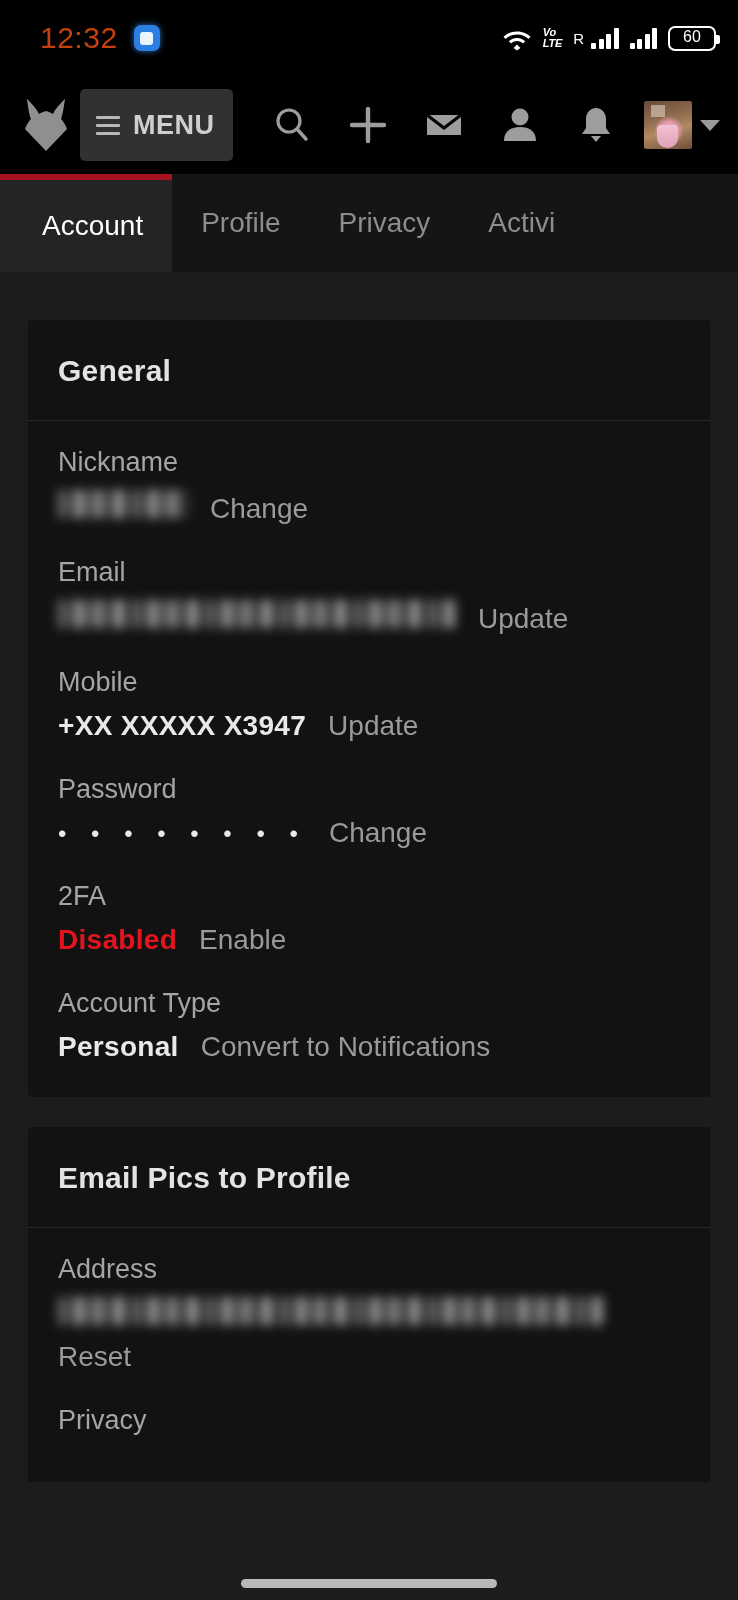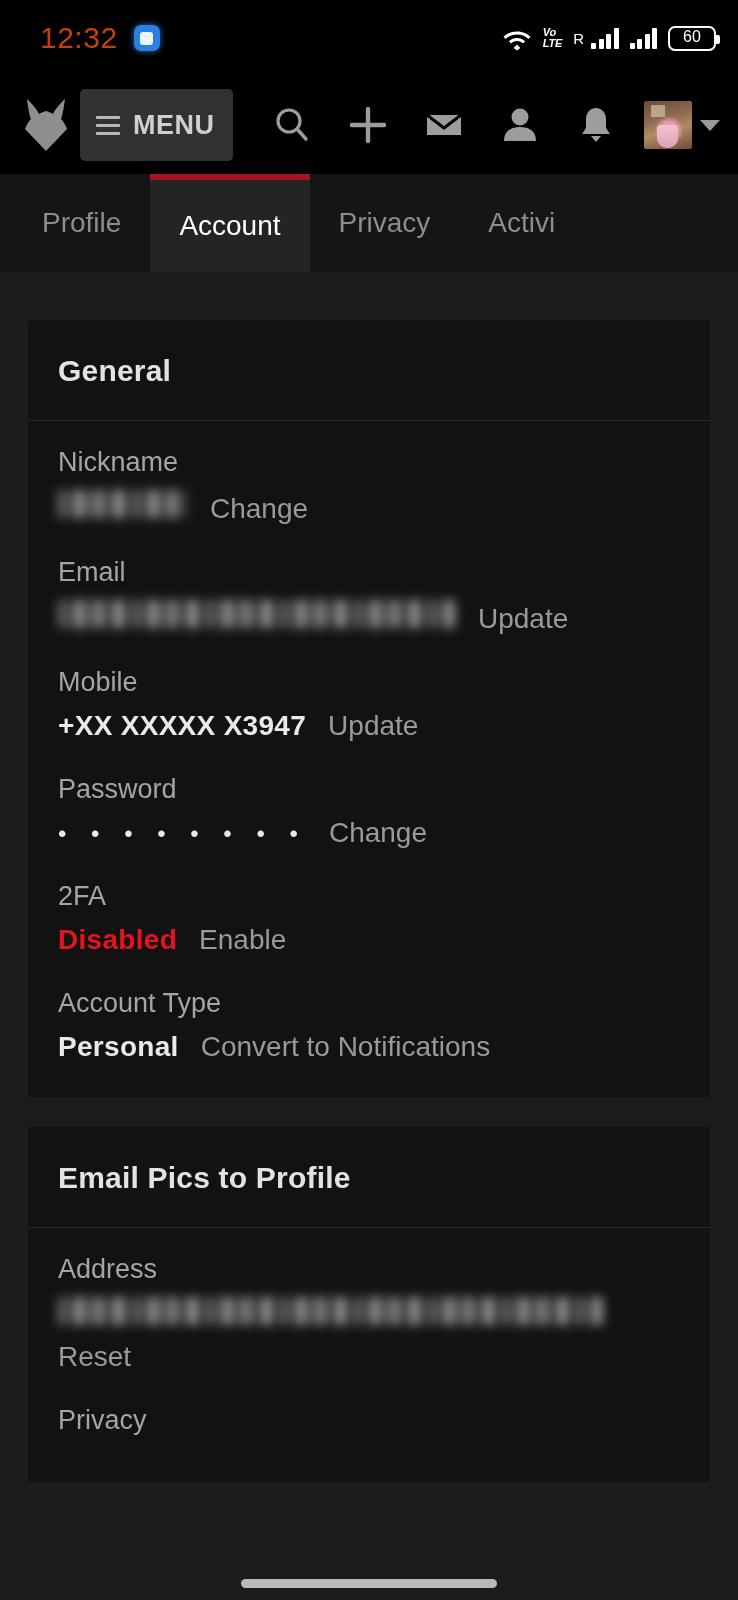--- a/index.html
+++ b/index.html
@@ -357,22 +357,22 @@
       </span>
     </div>
 
     <div class="avatar-wrap">
       <span class="avatar"></span>
       <span class="caret-down"></span>
     </div>
   </div>
 
   <div class="tabs">
+    <div class="tab active">Account</div>
     <div class="tab">Profile</div>
-    <div class="tab active">Account</div>
     <div class="tab">Privacy</div>
     <div class="tab">Activi</div>
   </div>
 
   <div class="content">
 
     <div class="card">
       <div class="card-head">
         <div class="card-title">General</div>
       </div>

